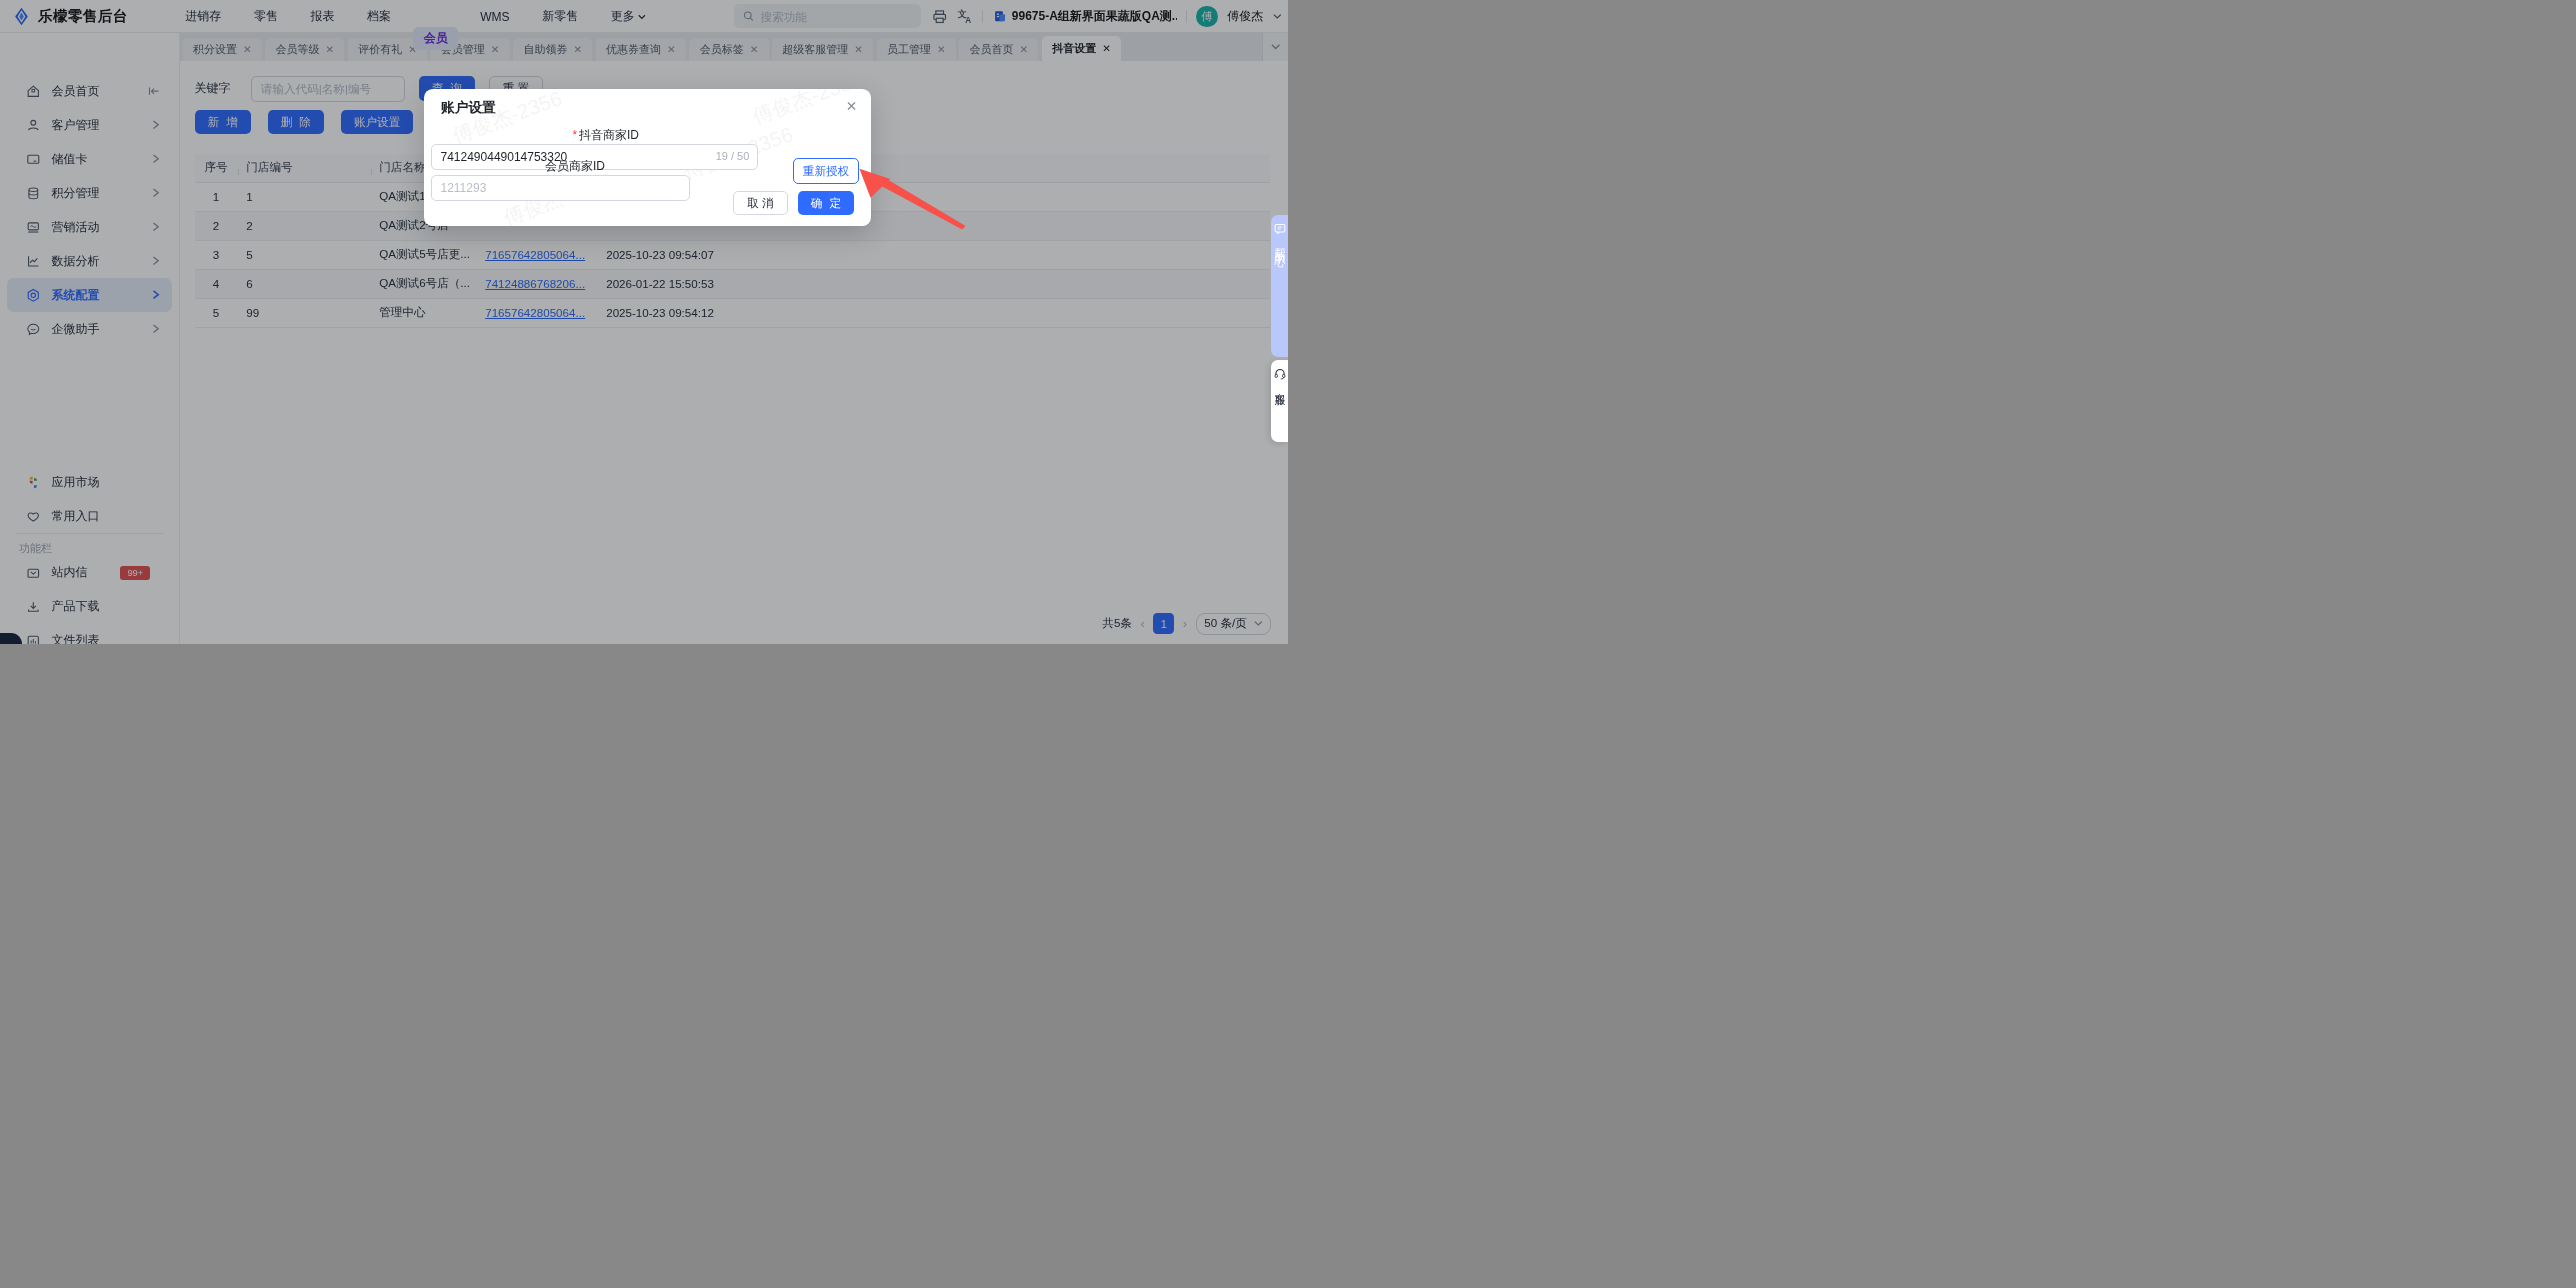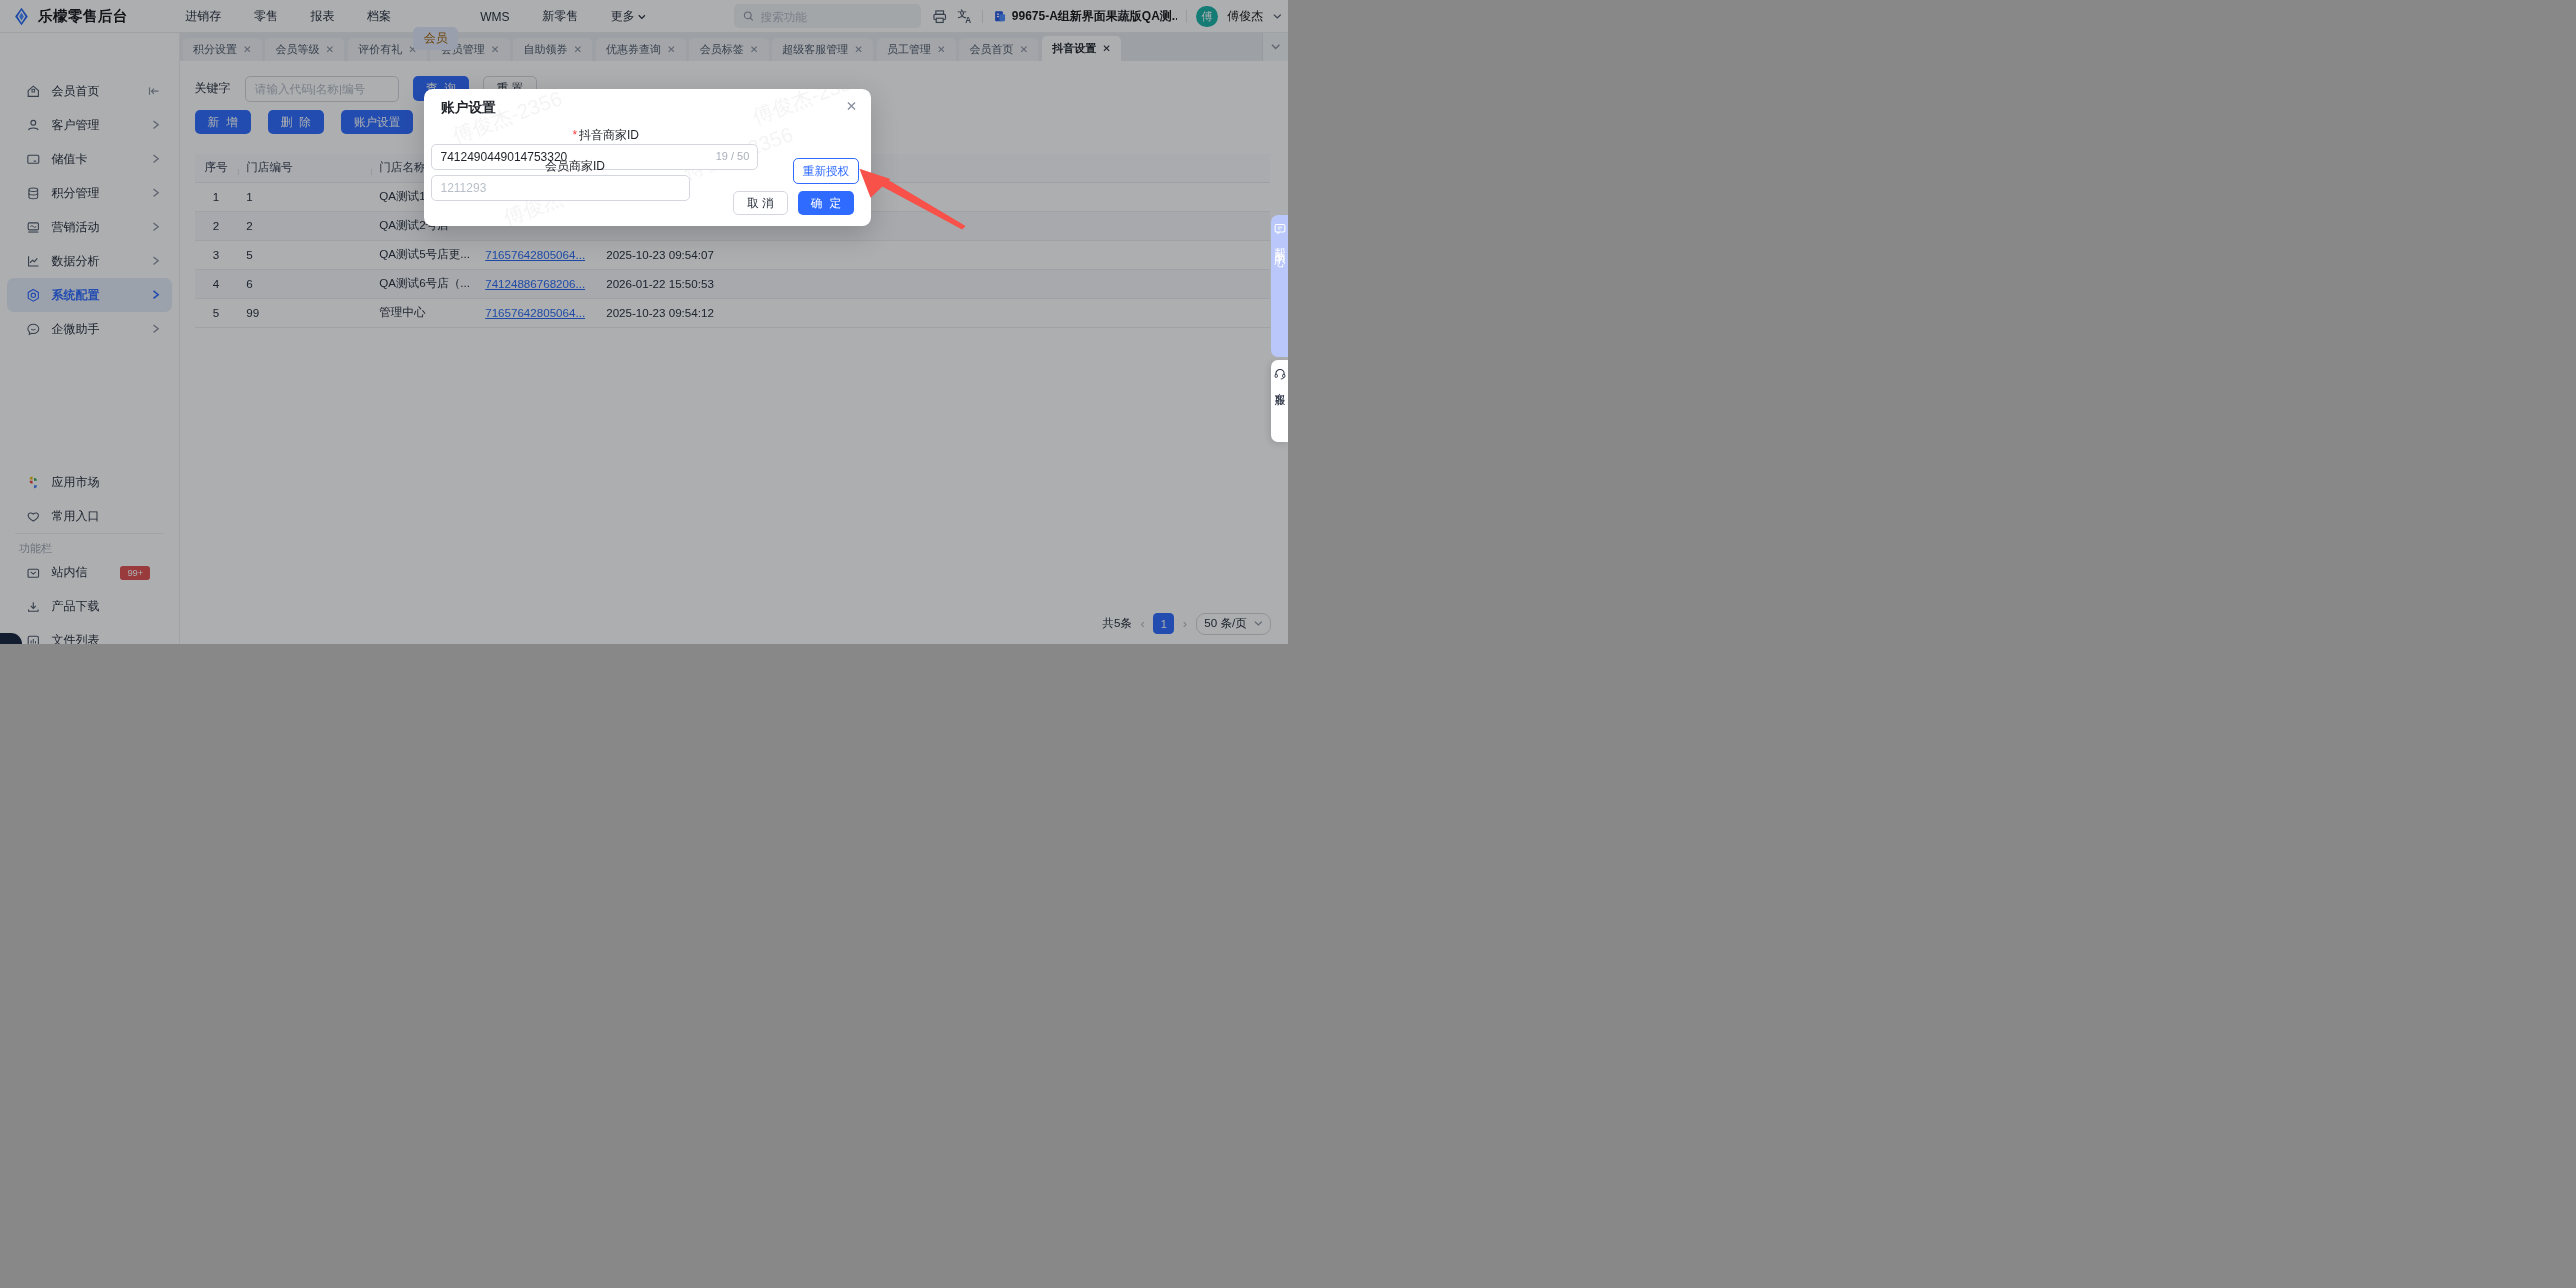--- a/index.html
+++ b/index.html
@@ -5,21 +5,21 @@
   html,body{margin:0;padding:0;background:#888;}
   *{box-sizing:border-box;font-family:"Liberation Sans","DejaVu Sans",sans-serif;}
   .app{position:relative;width:1288px;height:644px;background:#fff;overflow:hidden;}
 
   
   .topbar{position:absolute;top:0;left:0;right:0;height:33px;background:#fff;border-bottom:0.9px solid #ececec;z-index:2;}
   .brand{position:absolute;left:12px;top:0;height:33px;display:flex;align-items:center;gap:6.9px;}
   .brand-title{font-size:14.6px;font-weight:700;color:#17181a;letter-spacing:0.4px;}
   .topmenu{position:absolute;left:175px;top:0;height:33px;display:flex;align-items:center;gap:12px;}
   .topmenu .tm{padding:3.4px 10.3px;font-size:12px;color:#272e3b;border-radius:5.1px;cursor:pointer;display:flex;align-items:center;gap:3.4px;white-space:nowrap;}
-  .topmenu .tm.active{background:#e2e9fb;color:#a16207;font-weight:400;margin-top:44px;}
+  .topmenu .tm.active{background:#e2e9fb;color:#6d28d9;font-weight:700;margin-top:44px;}
   .search{position:absolute;left:734px;top:4.3px;width:187px;height:24px;background:#f2f3f5;border-radius:5.1px;display:flex;align-items:center;padding:0 8.6px;gap:5.1px;}
   .search input{border:0;outline:0;background:transparent;font-size:11.6px;color:#333;width:100%;}
   .search input::placeholder{color:#b4bac4;}
   .right-cluster{position:absolute;right:6.9px;top:0;height:33px;display:flex;align-items:center;gap:9.4px;}
   .ico-btn{display:flex;align-items:center;justify-content:center;color:#4e5969;cursor:pointer;}
   .v-sep{width:0.9px;height:13.7px;background:#e3e5e9;}
   .store{display:flex;align-items:center;gap:5.1px;max-width:184px;}
   .store-name{font-size:12px;color:#17181a;font-weight:600;white-space:nowrap;overflow:hidden;}
   .avatar{width:21.5px;height:21.5px;border-radius:50%;background:#19b3a6;color:#fff;font-size:11px;display:flex;align-items:center;justify-content:center;}
   .user-name{font-size:12px;color:#17181a;}
@@ -43,21 +43,21 @@
   .main{position:absolute;left:180px;top:0;right:0;bottom:0;background:#fff;}
   .tabbar{position:relative;height:27.5px;background:#e9ebef;display:flex;align-items:flex-end;padding-left:2.6px;gap:3.4px;}
   .tab{height:23px;display:flex;align-items:center;gap:6px;padding:0 10.3px;background:#f1f2f4;border-radius:5.1px 5.1px 0 0;font-size:11px;color:#4e5969;white-space:nowrap;cursor:pointer;}
   .tab .x{font-size:10.3px;color:#8a919f;}
   .tab.active{background:#fff;color:#1f2329;font-weight:700;height:25px;}
   .tab.active .x{color:#1f2329;}
   .tab-more{position:absolute;right:0;top:0;width:26px;height:27.5px;background:#f5f6f8;border-left:0.9px solid #e0e2e6;display:flex;align-items:center;justify-content:center;color:#8a919f;cursor:pointer;}
 
   .content{position:relative;height:calc(100% - 27.5px);}
   .filter-row{display:flex;align-items:center;gap:8.6px;padding:15.4px 0 0 14.6px;height:41px;}
-  .filter-label{font-size:12px;color:#272e3b;margin-right:6px;}
+  .filter-label{font-size:12px;color:#272e3b;margin-right:12px;}
   .filter-input{width:154px;height:26px;border:0.9px solid #d4d7dd;border-radius:5.1px;padding:0 8.6px;font-size:11.6px;color:#333;outline:0;}
   .filter-input::placeholder{color:#b4bac4;}
   .btn{height:25px;border:0;border-radius:5.1px;font-size:11.6px;padding:0 13px;cursor:pointer;white-space:nowrap;}
   .btn-primary{background:#2f6bff;color:#fff;font-family:Liberation Mono, monospace;}
   .btn-plain{background:#fff;color:#272e3b;border:0.9px solid #d4d7dd;}
   .filter-row .btn{margin-left:5.1px;}
   .action-row{display:flex;gap:17px;padding:8.6px 0 0 14.6px;height:33px;}
   .action-row .btn{height:24px;}
 
   .table{position:relative;margin:19px 0 0 14.6px;width:1075px;font-size:11.6px;color:#272e3b;}

